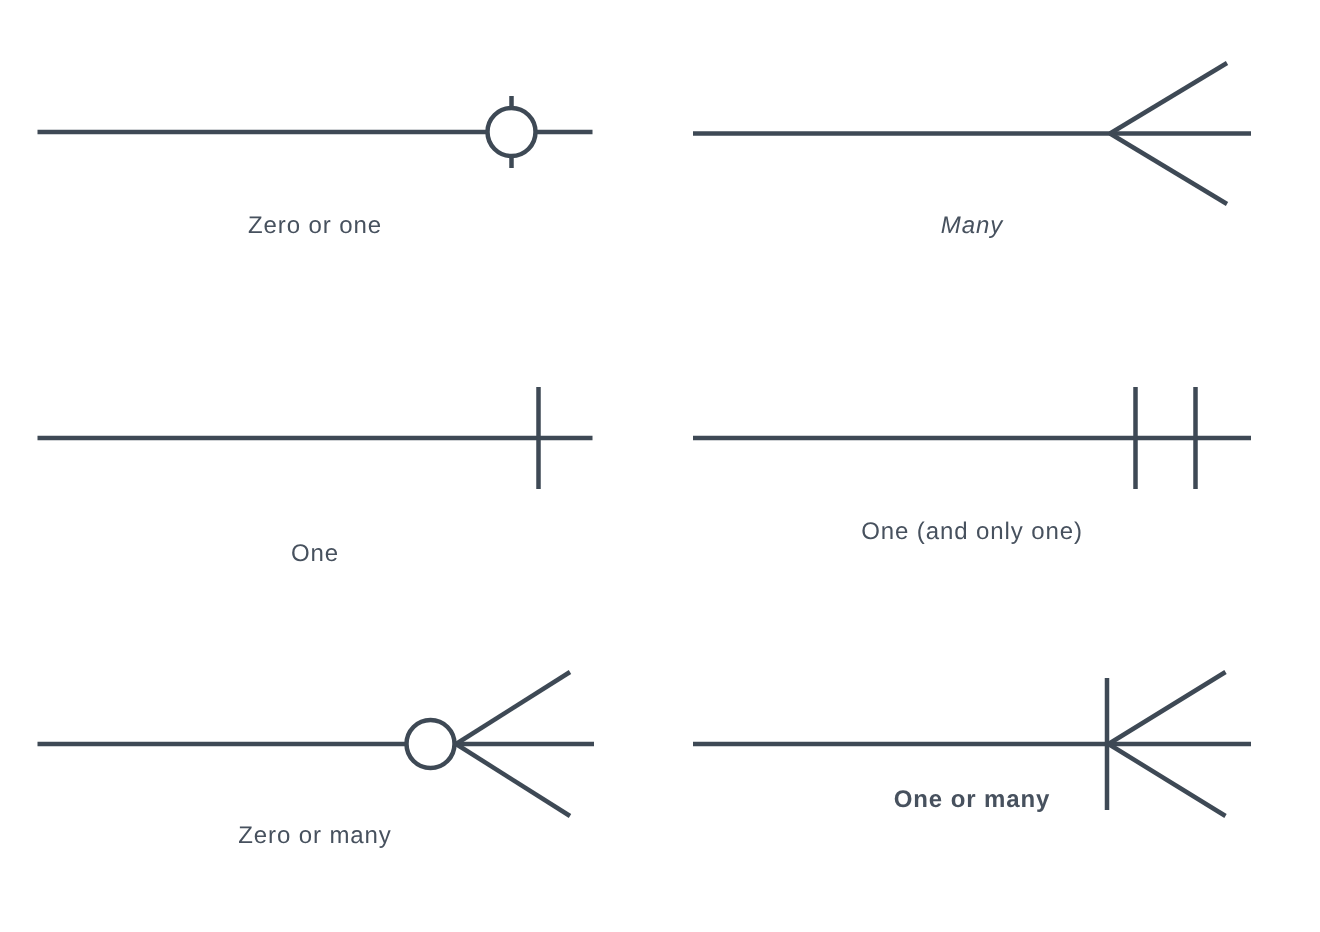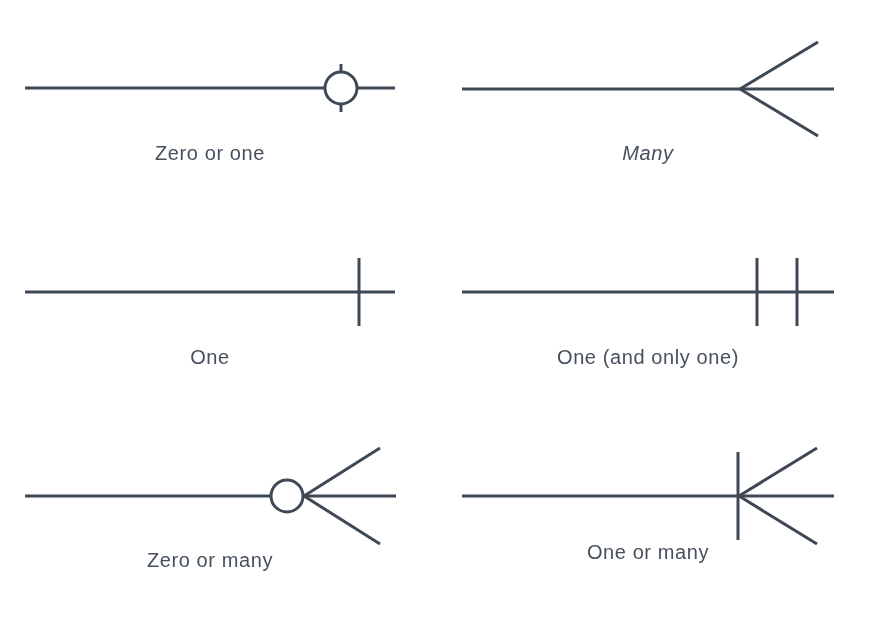--- a/index.html
+++ b/index.html
@@ -34,21 +34,21 @@
     stroke-linecap: butt;
   }
   .node-circle {
     fill: var(--page-background, #ffffff);
     stroke: var(--symbol-stroke, #3e4955);
     stroke-width: 3;
   }
   .label {
     position: absolute;
     transform: translateX(-50%);
-    font-size: 20px;
+    font-size: 16px;
     letter-spacing: 0.6px;
     color: var(--label-text, #47515e);
     white-space: nowrap;
     line-height: 1.1;
   }
 </style>
 </head>
 <body>
 
 <div class="canvas">
@@ -90,21 +90,21 @@
       <line x1="738" y1="452" x2="738" y2="540"></line>
       <line x1="739" y1="496" x2="817" y2="448"></line>
       <line x1="739" y1="496" x2="817" y2="544"></line>
     </g>
   </svg>
 
   <div class="label" style="left:210px; top:142px;">Zero or one</div>
 
   <div class="label" style="left:648px; top:142px;font-style:italic;">Many</div>
 
-  <div class="label" style="left:210px; top:346px;">One</div>
+  <div class="label" style="left:210px; top:361px;">One</div>
 
   <div class="label" style="left:648px; top:346px;">One (and only one)</div>
 
   <div class="label" style="left:210px; top:549px;">Zero or many</div>
 
-  <div class="label" style="left:648px; top:541px;">One or many</div>
+  <div class="label" style="left:648px; top:525px;font-weight:bold;">One or many</div>
 
 </div>
 
 </body></html>

